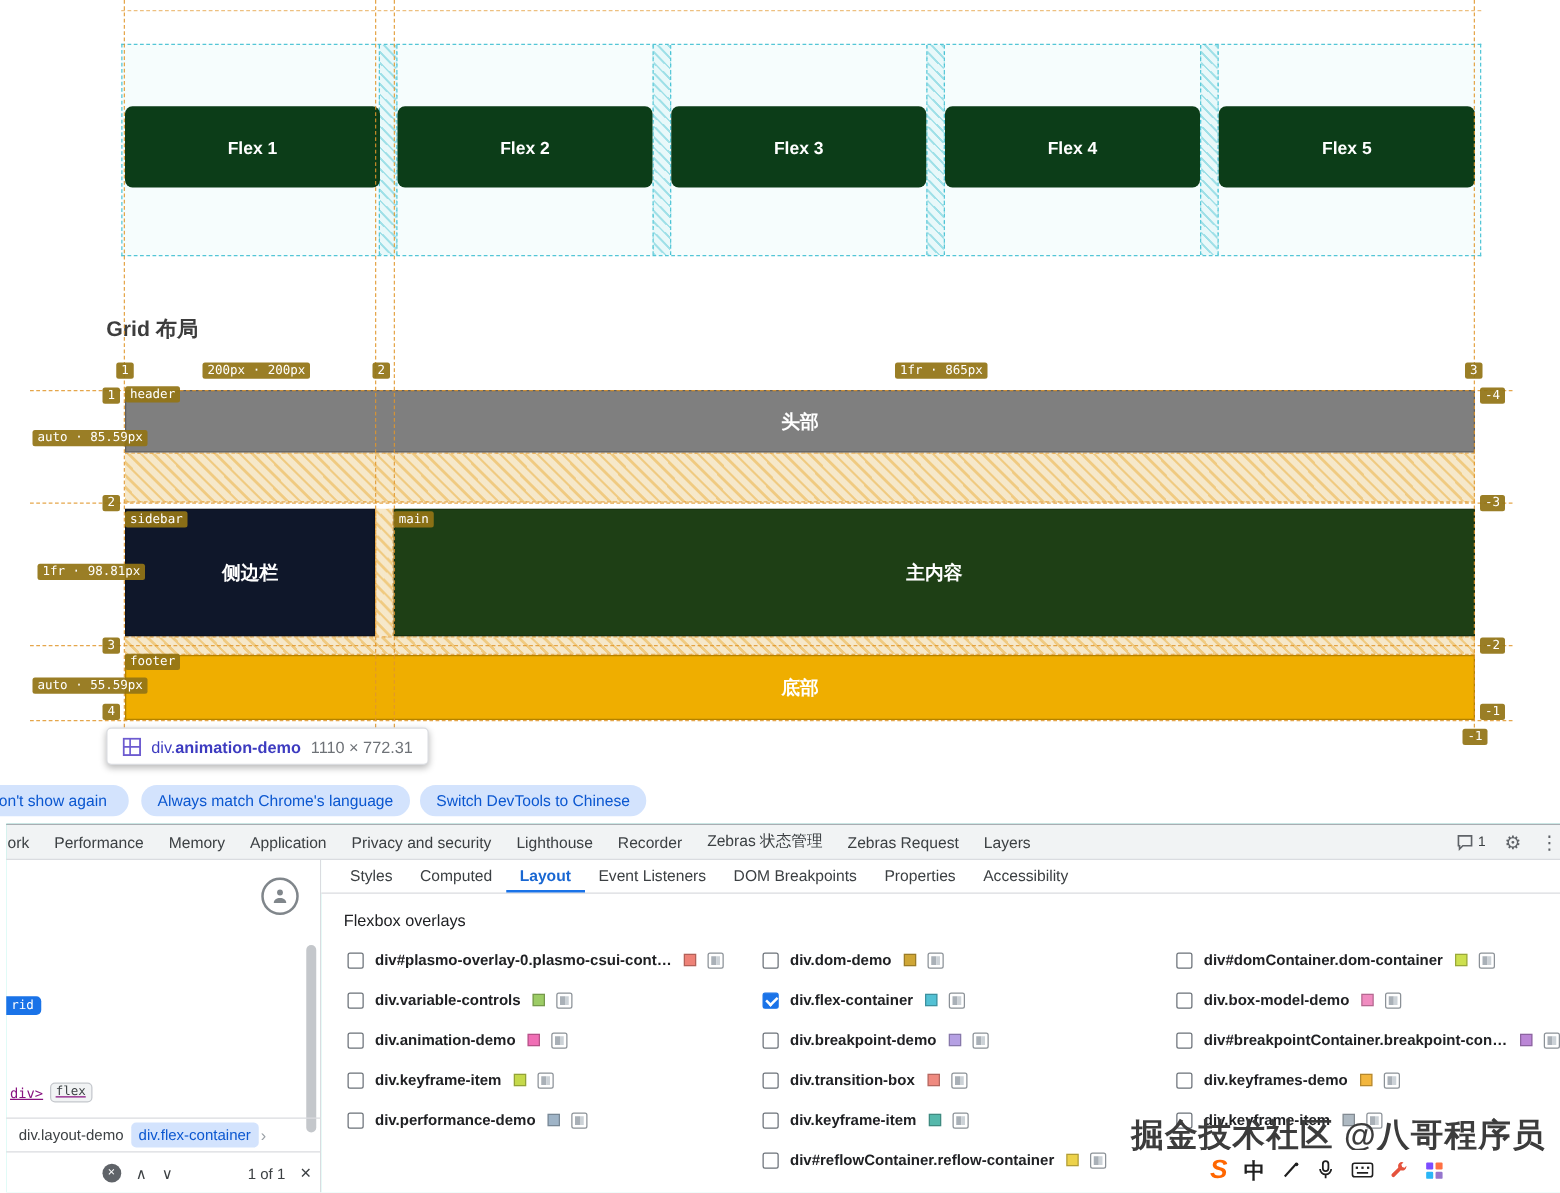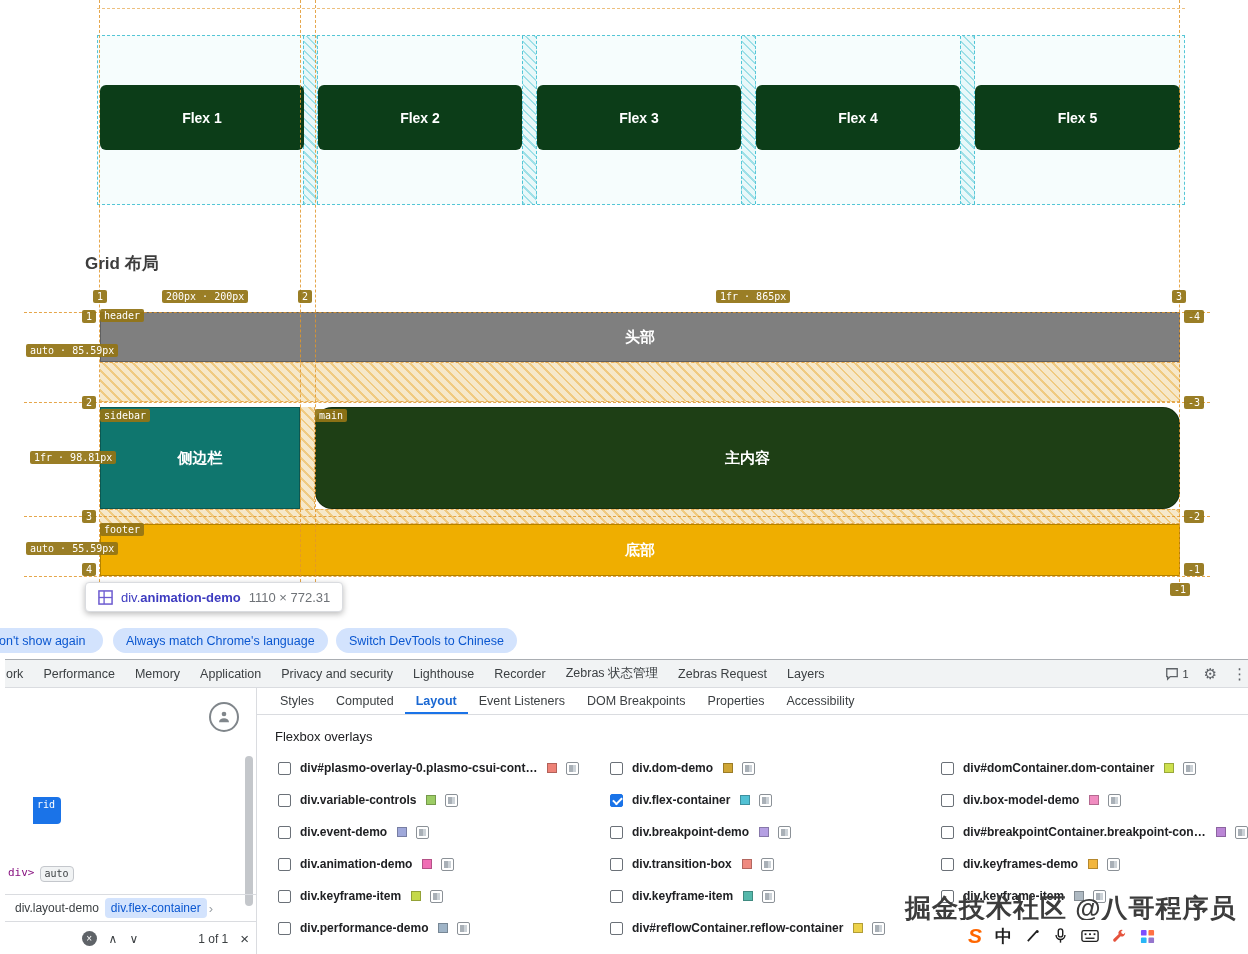--- a/index.html
+++ b/index.html
@@ -49,23 +49,23 @@
   .main-tab.first { padding-left:1px; }
   .tabbar-icons { position:absolute; right:6px; top:0; height:28px; display:flex; align-items:center; gap:15px; color:#5f6368; }
   .fb { display:flex; align-items:center; gap:3px; font-size:11px; color:#3c4043; }
   .glyph { font-size:15px; color:#5f6368; }
 
   .left-pane { position:absolute; left:0; top:28px; width:252px; height:267px; background:#fff; border-right:1px solid #dadce0; }
   .person-btn { position:absolute; left:204px; top:14px; width:30px; height:30px; border:2px solid #80868b; border-radius:50%;
     display:flex; align-items:center; justify-content:center; background:#fff; }
   .scrollbar { position:absolute; left:240px; top:68px; width:8px; height:150px; background:#c4c7cb; border-radius:4px; }
   .grid-badge { position:absolute; left:0; top:109px; background:#1a73e8; color:#fff;
-    font:10px/13px "DejaVu Sans Mono", monospace; padding:1px 6px 13px 4px; border-radius:0 4px 4px 0;margin-left:28px; }
-  .dom-frag { position:absolute; left:3px; top:178px; display:flex; gap:5px;
-    font:11px "DejaVu Sans Mono", monospace; color:#881280; }
+    font:10px/13px "DejaVu Sans Mono", monospace; padding:1px 6px 1px 4px; border-radius:0 4px 4px 0; }
+  .dom-frag { position:absolute; left:3px; top:178px; display:flex; align-items:center; gap:5px;
+    font:11px "DejaVu Sans Mono", monospace; color:#881280;text-decoration:underline; }
   .mini-badge { font:10px/14px "DejaVu Sans Mono", monospace; color:#3c4043; background:#f1f3f4;
     border:1px solid #c4c7cc; border-radius:4px; padding:0 4px; }
   .crumbbar { position:absolute; left:0; top:206px; width:252px; height:27px; border-top:1px solid #dadce0;
     display:flex; align-items:center; gap:2px; padding-left:6px; font-size:12px; color:#3c4043; overflow:hidden; }
   .crumb { padding:3px 4px; white-space:nowrap; }
   .crumb.sel { background:#d3e3fd; color:#0b57d0; border-radius:4px; padding:3px 6px; }
   .crumb-arrow { color:#9aa0a6; font-size:13px; }
   .findbar { position:absolute; left:0; top:233px; width:252px; height:34px; border-top:1px solid #dadce0;
     display:flex; align-items:center; gap:12px; padding:0 8px; }
   .find-input { flex:1; border:none; outline:none; font-size:12px; min-width:10px; }
@@ -125,23 +125,23 @@
   <div class="flex-item" style="left: 100px; background: rgb(12, 61, 24);">Flex 1</div>
   <div class="flex-item" style="left: 318px; background: rgb(12, 61, 24);">Flex 2</div>
   <div class="flex-item" style="left: 537px; background: rgb(12, 61, 24);">Flex 3</div>
   <div class="flex-item" style="left: 756px; background: rgb(12, 61, 24);">Flex 4</div>
   <div class="flex-item" style="left: 975px; width: 205px; background: rgb(12, 61, 24);">Flex 5</div>
 
   <div class="grid-heading">Grid 布局</div>
 
   <div class="gbox" style="left: 100px; top: 312px; width: 1080px; height: 50px; background: rgb(127, 127, 127);">头部</div>
   <div class="hatch-o" style="left:100px;top:362px;width:1080px;height:40px"></div>
-  <div class="gbox" style="left: 100px; top: 407px; width: 200px; height: 102px; background: #0f766e;">侧边栏</div>
+  <div class="gbox" style="left: 100px; top: 407px; width: 200px; height: 102px; background: #0f172a;">侧边栏</div>
   <div class="hatch-o" style="left:300px;top:407px;width:15px;height:102px;border:none;border-left:1px dashed rgba(225,150,44,.7);border-right:1px dashed rgba(225,150,44,.7)"></div>
-  <div class="gbox" style="left: 315px; top: 407px; width: 865px; height: 102px; background: rgb(30, 63, 21); border-radius: 17px;">主内容</div>
+  <div class="gbox" style="left: 315px; top: 407px; width: 865px; height: 102px; background: rgb(30, 63, 21);">主内容</div>
   <div class="hatch-o" style="left:100px;top:509px;width:1080px;height:15px"></div>
   <div class="gbox" style="left: 100px; top: 524px; width: 1080px; height: 52px; background: rgb(239, 174, 0);">底部</div>
 
   <span class="pill" style="left:93px;top:290px">1</span>
   <span class="pill" style="left:162px;top:290px">200px · 200px</span>
   <span class="pill" style="left:298px;top:290px">2</span>
   <span class="pill" style="left:716px;top:290px">1fr · 865px</span>
   <span class="pill" style="left:1172px;top:290px">3</span>
 
   <span class="pill" style="left:82px;top:310px">1</span>
@@ -207,21 +207,21 @@
       <div class="person-btn">
         <svg width="16" height="16" viewBox="0 0 24 24">
           <circle cx="12" cy="7.5" r="3.5" fill="#80868b"></circle>
           <path d="M4.5 20c0-4 3.5-6 7.5-6s7.5 2 7.5 6z" fill="#80868b"></path>
         </svg>
       </div>
       <div class="scrollbar"></div>
       <span class="grid-badge">rid</span>
       <div class="dom-frag">
         <span>div&gt;</span>
-        <span class="mini-badge">auto</span>
+        <span class="mini-badge">flex</span>
       </div>
       <div class="crumbbar">
         <span class="crumb">div.layout-demo</span>
         <span class="crumb sel">div.flex-container</span>
         <span class="crumb-arrow">›</span>
       </div>
       <div class="findbar">
         <input class="find-input" value="" style="">
         <span class="clear-circle">×</span>
         <span class="nav-glyph">∧</span>
@@ -251,26 +251,20 @@
             <span class="oicon"></span>
           </div>
         <div class="orow">
             <span class="cb"></span>
             <span class="olabel">div.variable-controls</span>
             <span class="swatch" style="background: rgb(156, 204, 101);"></span>
             <span class="oicon"></span>
           </div>
         <div class="orow">
             <span class="cb"></span>
-            <span class="olabel">div.event-demo</span>
-            <span class="swatch" style="background: rgb(159, 168, 218);"></span>
-            <span class="oicon"></span>
-          </div>
-        <div class="orow">
-            <span class="cb"></span>
             <span class="olabel">div.animation-demo</span>
             <span class="swatch" style="background: rgb(240, 110, 181);"></span>
             <span class="oicon"></span>
           </div>
         <div class="orow">
             <span class="cb"></span>
             <span class="olabel">div.keyframe-item</span>
             <span class="swatch" style="background: rgb(197, 217, 74);"></span>
             <span class="oicon"></span>
           </div>

